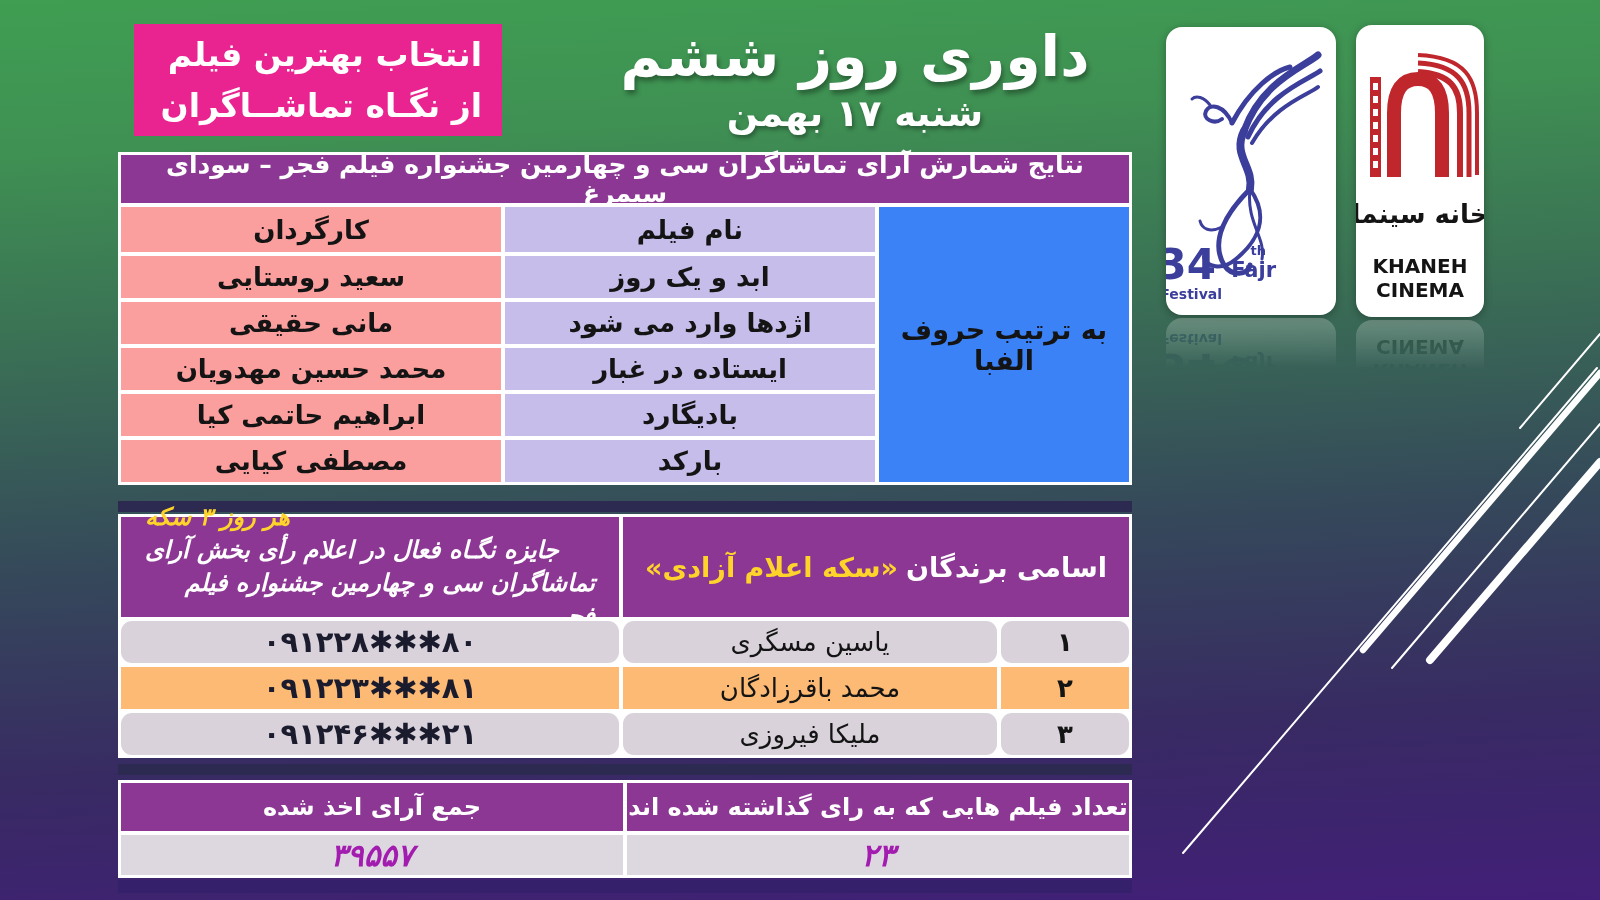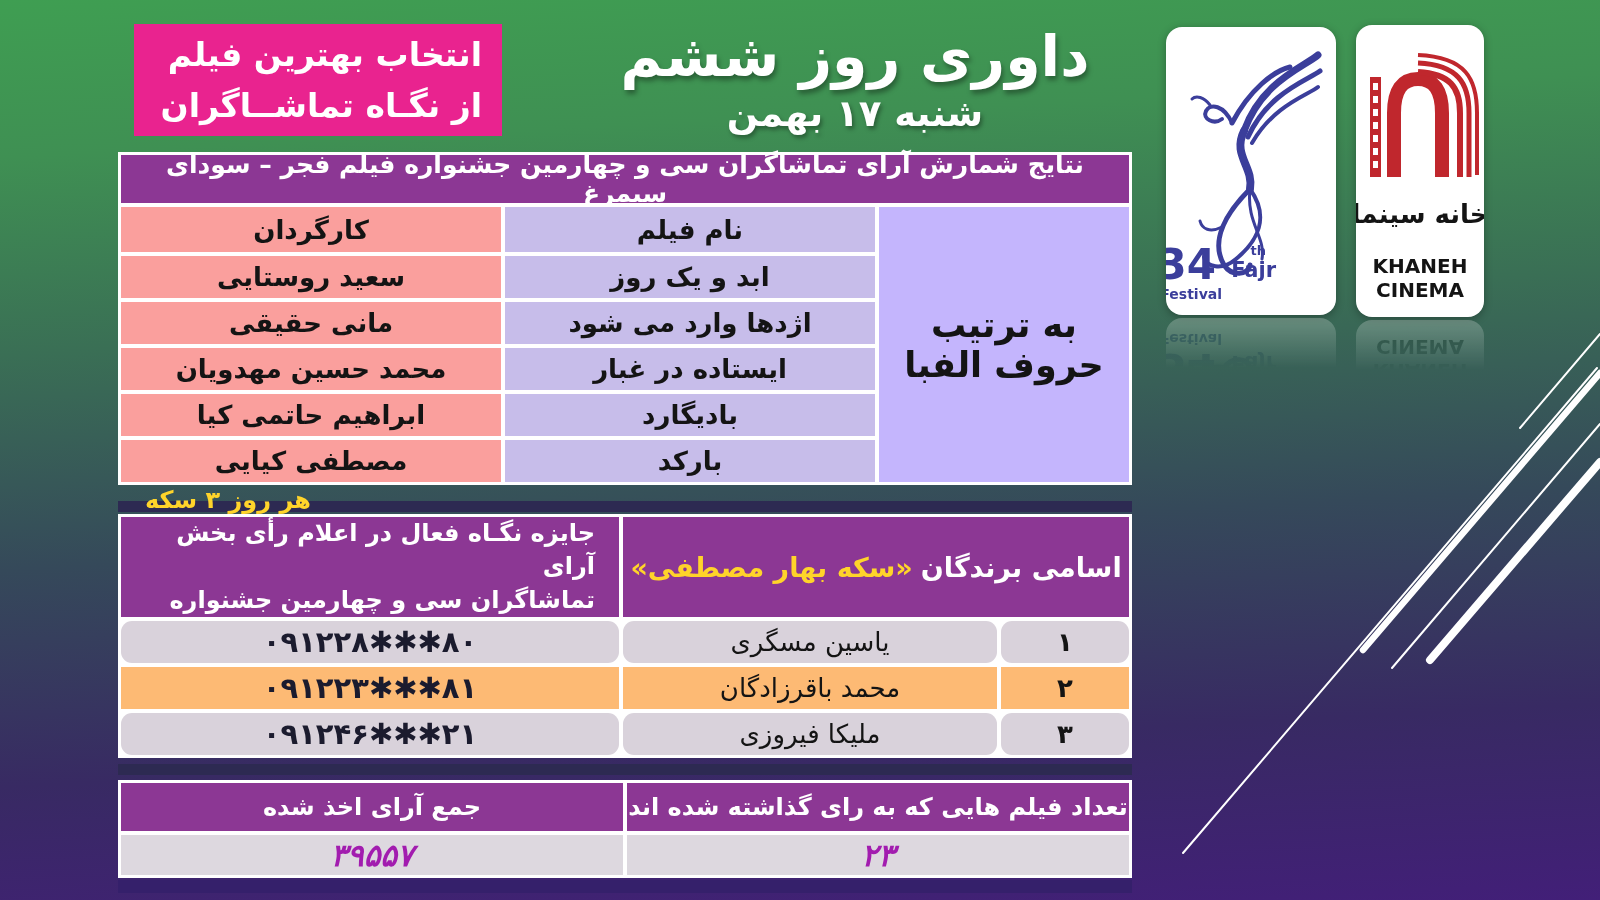--- a/index.html
+++ b/index.html
@@ -34,32 +34,32 @@
   }
   #fajr-refl{left:1166px;top:318px;width:170px;height:64px;}
   #khaneh-refl{left:1356px;top:320px;width:128px;height:64px;}
 
   
   .tbl{position:absolute;left:118px;width:1014px;background:#fff;display:grid;gap:4px;padding:3px;box-sizing:border-box;}
   .cell{display:flex;align-items:center;justify-content:center;font-weight:bold;color:#141414;text-align:center;}
   .hdr-purple{background:#8c3794;color:#fff;font-size:25px;}
   .pinkc{background:#fa9f9d;font-size:26px;}
   .lav{background:#c7bdea;font-size:26px;}
-  .note{background:#c4b5fd;font-size:35px;}
+  .note{background:#3b82f6;font-size:27px;}
   .yellow{color:#ffd42a;}
 
   #t1{top:152px;grid-template-columns:250px 370px 1fr;grid-template-rows:48px 45px repeat(5,42px);}
   #t1 .t1-header{grid-column:1/-1;}
   #t1 .note{grid-row:2/span 6;grid-column:1;}
 
   #t2{top:514px;grid-template-columns:128px 374px 1fr;grid-template-rows:100px repeat(3,42px);}
   #t2 .w-hdr-right{grid-column:1/span 2;font-size:27px;gap:8px;}
   #t2 .w-hdr-left{
     grid-column:3;flex-direction:column;align-items:flex-end;justify-content:center;
-    text-align:right;padding:0 24px;box-sizing:border-box;font-size:24px;line-height:1.38;
+    text-align:right;padding:0 24px;box-sizing:border-box;font-size:24px;line-height:1.38;font-style:italic;
   }
   .rowA{background:#d9d2db;border-radius:11px;}
   .rowB{background:#fdba74;}
   .rank{font-size:26px;font-weight:600;}
   .wname{font-size:26px;font-weight:400;}
   .phone{direction:ltr;font-size:29px;font-weight:800;letter-spacing:3px;color:#1b1b2e;}
 
   #t3{top:780px;grid-template-columns:502px 1fr;grid-template-rows:48px 40px;}
   #t3 .hdr-purple{font-size:24px;}
   #t3 .val{background:#ddd8df;font-size:31px;font-weight:800;color:#a21caf;font-style:italic;}
@@ -203,21 +203,21 @@
     <div class="cell lav">بادیگارد</div>
     <div class="cell pinkc">ابراهیم حاتمی کیا</div>
     <div class="cell lav">بارکد</div>
     <div class="cell pinkc">مصطفی کیایی</div>
   </div>
   <div class="sep" id="sep1"></div>
 
   <div class="tbl" id="t2">
     <div class="cell hdr-purple w-hdr-right">
       <span>اسامی برندگان</span>
-      <span class="yellow">«سکه بهار مصطفی»</span>
+      <span class="yellow">«سکه اعلام آزادی»</span>
     </div>
     <div class="cell hdr-purple w-hdr-left">
       <div class="yellow">هر روز ۳ سکه</div>
       <div>جایزه نگـاه فعال در اعلام رأی بخش آرای</div>
       <div>تماشاگران سی و چهارمین جشنواره فیلم فجر</div>
     </div>
 
     <div class="cell rowA rank">۱</div>
     <div class="cell rowA wname">یاسین مسگری</div>
     <div class="cell rowA phone">۰۹۱۲۲۸✱✱✱۸۰</div>

